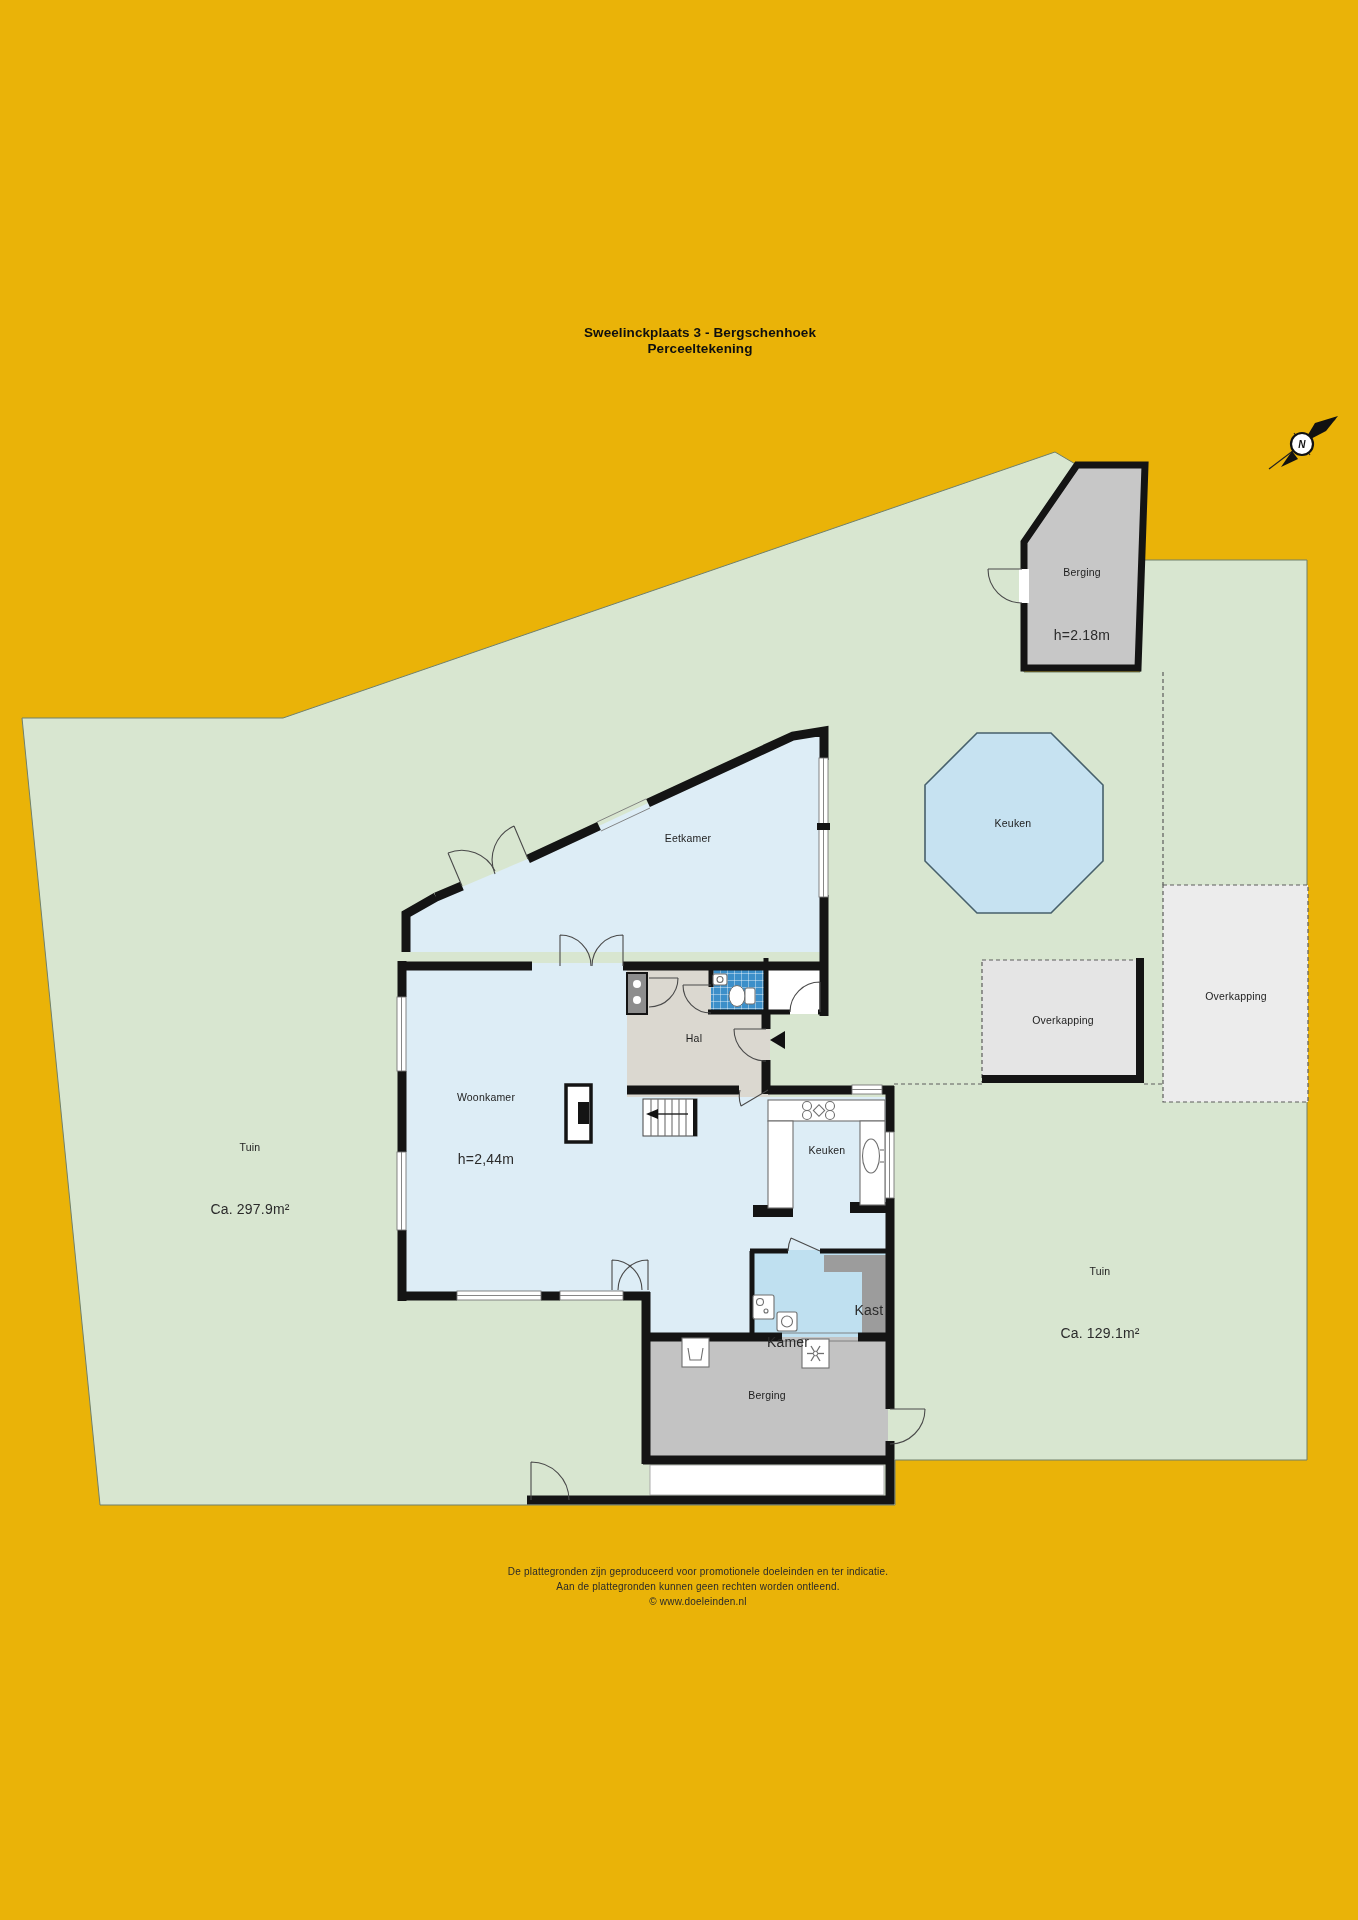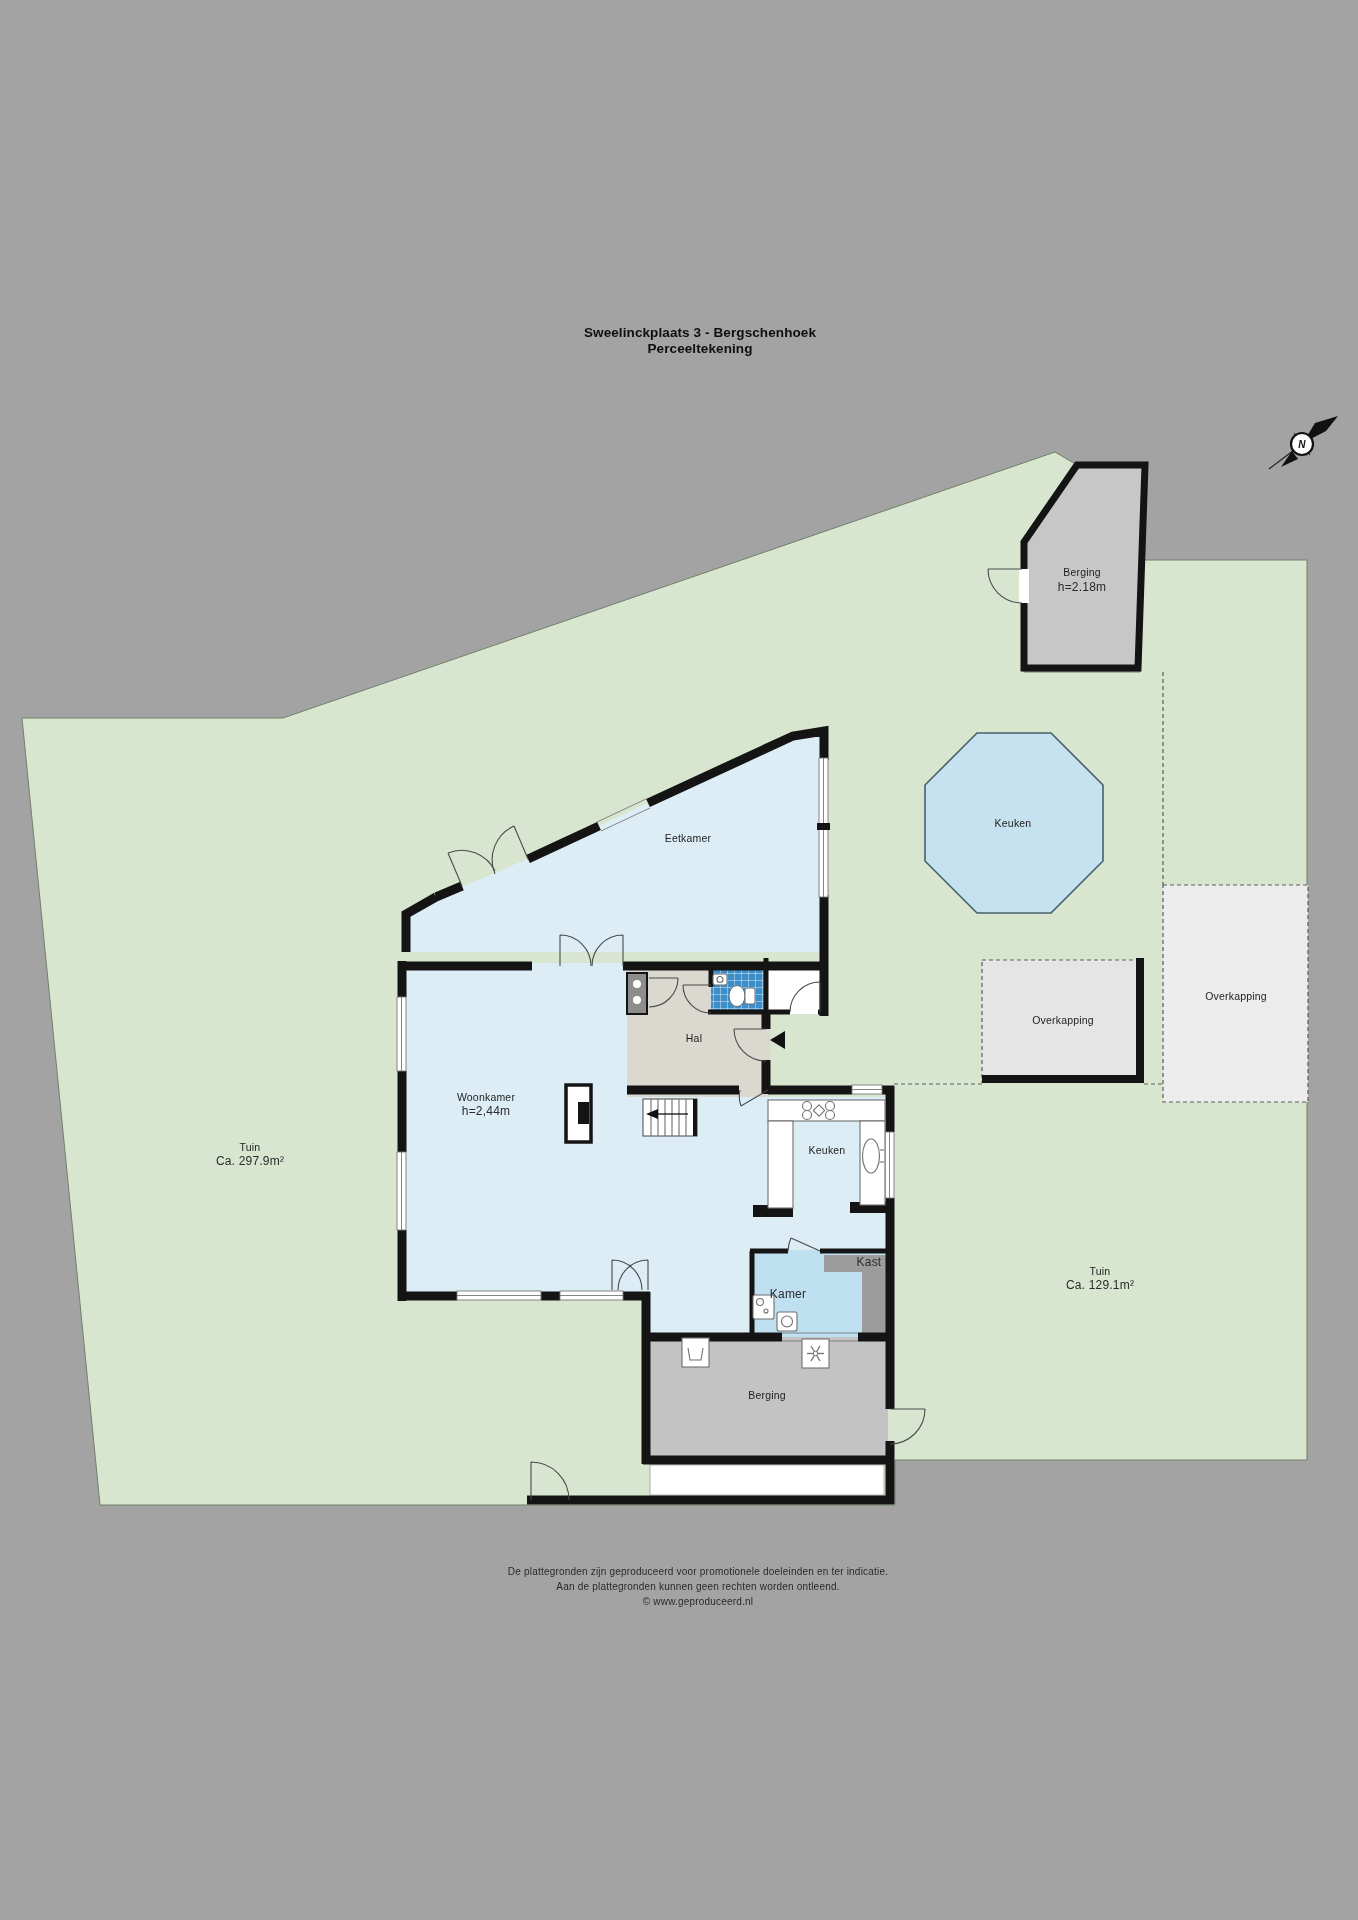--- a/index.html
+++ b/index.html
@@ -1,21 +1,21 @@
 <!DOCTYPE html>
 <html style="--garden: #d8e6d0; --gardenStroke: #70806b; --roomBlue: #ddedf6; --kamerBlue: #bfe0f0; --halGray: #dbd8d0; --tile: #3c8fc9; --shedGray: #c7c7c7; --bergGray: #c3c3c3; --kastGray: #9c9c9c; --canopy: #ececec; --canopyL: #e5e5e5; --pool: #c6e2f1; --wall: #141414;"><head>
 <meta charset="utf-8">
 <style>
   html,body{margin:0;padding:0;background:#fff;}
-  .canvas{position:relative;width:1358px;height:1920px;background:#a3a3a3;
+  .canvas{position:relative;width:1358px;height:1920px;background:#eab308;
           font-family:"Liberation Sans",sans-serif;overflow:hidden;}
   .canvas svg{position:absolute;left:0;top:0;}
   .lbl{position:absolute;transform:translate(-50%,-50%);font-size:10.5px;color:#1d1d1d;
        white-space:nowrap;letter-spacing:.2px;text-align:center;}
-  .lbl.sm{font-size:12px;color:#2b2b2b;}
+  .lbl.sm{font-size:14px;color:#2b2b2b;margin-top:48px;}
   .lbl.title-line{font-weight:bold;font-size:13.5px;color:#0f0f0f;letter-spacing:.1px;}
   .lbl.foot{font-size:10px;color:#2a2a2a;margin-left:8px;}
   .lbl.north{font-style:italic;font-weight:bold;font-size:10px;color:#111;}
 
   .garden{fill:var(--garden);stroke:var(--gardenStroke);stroke-width:1;}
   .canopy{fill:var(--canopy);stroke:#5c5c5c;stroke-width:1.2;stroke-dasharray:4 3;}
   .canopyL{fill:var(--canopyL);stroke:#5c5c5c;stroke-width:1.2;stroke-dasharray:4 3;}
   .dash{stroke:#5c5c5c;stroke-width:1.2;stroke-dasharray:4 3;fill:none;}
   .pool{fill:var(--pool);stroke:#47606b;stroke-width:1.6;}
   .shed{fill:var(--shedGray);stroke:var(--wall);stroke-width:7;}
@@ -270,15 +270,15 @@
 <div class="lbl" style="left:486px;top:1097px">Woonkamer</div>
 <div class="lbl sm" style="left:486px;top:1111px">h=2,44m</div>
 <div class="lbl" style="left:694px;top:1038px">Hal</div>
 <div class="lbl" style="left:827px;top:1150px">Keuken</div>
 <div class="lbl sm" style="left:788px;top:1294px">Kamer</div>
 <div class="lbl sm" style="left:869px;top:1262px">Kast</div>
 <div class="lbl" style="left:767px;top:1395px">Berging</div>
 
 <div class="lbl foot" style="left:690px;top:1571px">De plattegronden zijn geproduceerd voor promotionele doeleinden en ter indicatie.</div>
 <div class="lbl foot" style="left:690px;top:1586px">Aan de plattegronden kunnen geen rechten worden ontleend.</div>
-<div class="lbl foot" style="left:690px;top:1601px">© www.geproduceerd.nl</div>
+<div class="lbl foot" style="left:690px;top:1601px">© www.doeleinden.nl</div>
 
 </div>
 
 </body></html>

